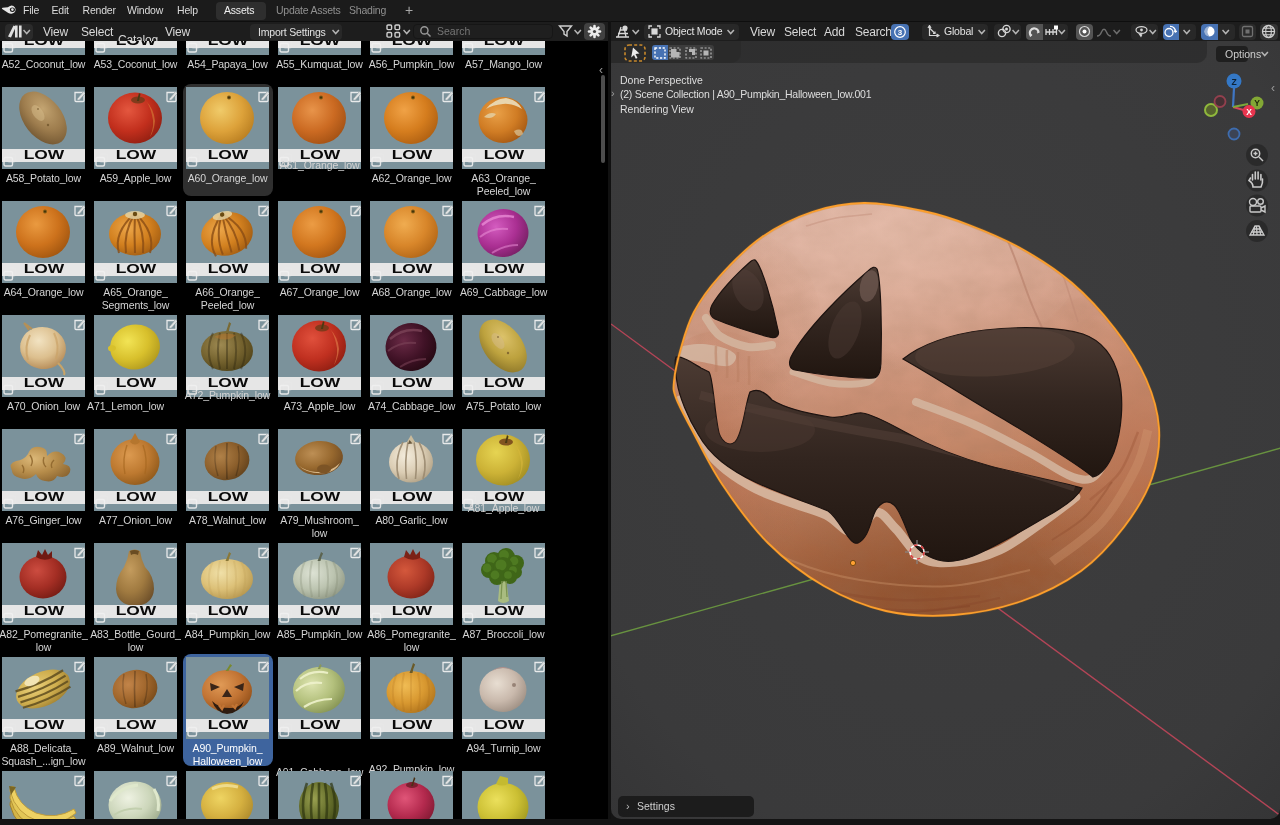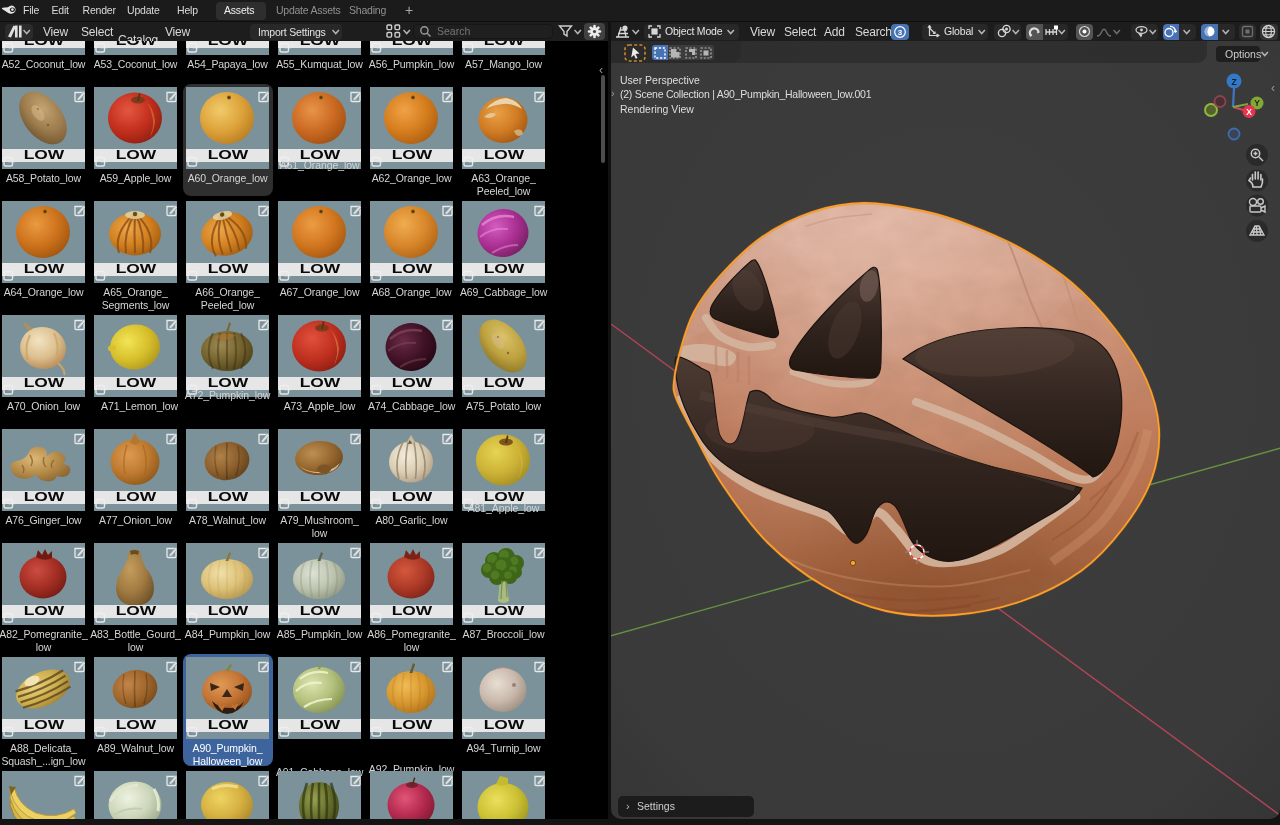--- a/index.html
+++ b/index.html
@@ -14,21 +14,21 @@
 .pill{position:absolute;background:#282828;border-radius:4px;color:#e2e2e2;font-size:10.5px;letter-spacing:-0.2px}
 </style></head><body>
 <div class="abs" style="left:0;top:0;width:1280px;height:21px;background:#1b1b1b"></div>
 <svg width="17" height="14" viewBox="0 0 17 14" style="position:absolute;left:1px;top:3px">
     <path d="M10.5,2.6 a4.6,4.1 0 1 1 -3.2,7.4 L1.2,5.9 Q0.2,5 1.6,4.8 L6.9,4.3 Q8.3,3 10.5,2.6 Z M11.3,4.4 a2.6,2.3 0 1 0 0.2,4.6 a2.6,2.3 0 1 0 -0.2,-4.6" fill="#e6e6e6" fill-rule="evenodd"></path>
     <circle cx="11.4" cy="6.6" r="1.3" fill="#e6e6e6"></circle>
   </svg>
 <div class="menu" style="left:23px">File</div>
 <div class="menu" style="left:51.5px">Edit</div>
 <div class="menu" style="left:82.5px">Render</div>
-<div class="menu" style="left:127px">Update</div>
+<div class="menu" style="left:127px">Window</div>
 <div class="menu" style="left:177px">Help</div>
 <div class="abs" style="left:216px;top:2px;width:50px;height:18px;background:#2e2e2e;border-radius:4px"></div>
 <div class="menu" style="left:224px;color:#f0f0f0">Assets</div>
 <div class="menu" style="left:276px;color:#909090;font-size:10.5px;letter-spacing:-0.25px">Update Assets</div>
 <div class="menu" style="left:349px;color:#909090;font-size:10.5px;letter-spacing:-0.2px">Shading</div>
 <div class="menu" style="left:405px;color:#a8a8a8;font-size:14px">+</div>
 <div class="abs" style="left:0;top:21px;width:1280px;height:1px;background:#0e0e0e"></div>
 <div class="abs" style="left:0;top:22px;width:608px;height:19px;background:#1d1d1d"></div>
 <div class="abs" style="left:4.5px;top:23.5px;width:28px;height:16px;background:#2b2b2b;border-radius:4px"></div>
 <svg width="16" height="15" viewBox="0 0 16 15" style="position:absolute;left:7px;top:24px">
@@ -483,21 +483,21 @@
       <div class="band"><span>LOW</span></div>
       <svg width="13" height="14" viewBox="0 0 13 14" style="position:absolute;right:-1px;top:2px;opacity:0.92">
         <path d="M2,3.5 h5 l4,0 v8 a1,1 0 0 1 -1,1 h-7 a1,1 0 0 1 -1,-1Z" fill="none" stroke="#f2f2f2" stroke-width="1.3"></path>
         <path d="M4.5,9.5 L10.5,2.5 L12.5,4.2 L6.5,11 L4,11.6Z" fill="#e8e8e8" stroke="#8a9aa0" stroke-width="0.6"></path>
       </svg>
       <svg width="14" height="14" viewBox="0 0 14 14" style="position:absolute;left:1px;top:66px;opacity:0.9">
         <rect x="4.5" y="1" width="8" height="8" rx="1.5" fill="none" stroke="#e8e8e8" stroke-width="1.2" opacity="0.6"></rect>
         <rect x="1" y="4.5" width="8.5" height="8.5" rx="1.5" fill="none" stroke="#f0f0f0" stroke-width="1.4"></rect>
       </svg>
     </div>
-    <div class="lab" style="left:93px;top:359px;color:#d4d4d4">A71_Lemon_low</div>
+    <div class="lab" style="left:79px;top:359px;color:#d4d4d4">A71_Lemon_low</div>
     <div class="cell" style="left:186px;top:274px">
       <svg width="83" height="82" viewBox="0 0 83 82" style="position:absolute;left:0;top:0">
         <defs>
           <radialGradient id="r15" cx="0.375" cy="0.35" r="0.75">
             <stop offset="0" stop-color="#9e8a52"></stop>
             <stop offset="0.55" stop-color="#74622e"></stop>
             <stop offset="1" stop-color="#4c4018"></stop>
           </radialGradient>
         </defs>
         <ellipse cx="41" cy="36" rx="26" ry="20" fill="url(#r15)"></ellipse>
@@ -1427,25 +1427,25 @@
       <path d="M2,2 h5.5 v3 h3 v5.5 h-8.5Z" fill="#b5b5b5"></path>
     </svg>
     <svg width="12" height="12" viewBox="0 0 12 12" style="position:absolute;left:73.5px;top:5.5px">
       <rect x="1" y="1" width="10" height="10" fill="none" stroke="#b5b5b5" stroke-width="1.2" stroke-dasharray="2 1.6"></rect>
       <path d="M4,2 h6 v6 h-3 v-3 h-3Z" fill="#b5b5b5"></path>
     </svg>
     <svg width="12" height="12" viewBox="0 0 12 12" style="position:absolute;left:88.5px;top:5.5px">
       <rect x="1" y="1" width="10" height="10" fill="none" stroke="#b5b5b5" stroke-width="1.2" stroke-dasharray="2 1.6"></rect>
       <rect x="3.5" y="3.5" width="5" height="5" fill="#b5b5b5"></rect>
     </svg>
-    <div class="abs" style="left:605px;top:5px;width:44px;height:16px;background:#1f1f1f;border-radius:4px;color:#cccccc;font-size:10.5px;line-height:16px;text-align:left;padding-left:9px">Options</div>
+    <div class="abs" style="left:605px;top:5px;width:32px;height:16px;background:#1f1f1f;border-radius:4px;color:#cccccc;font-size:10.5px;line-height:16px;text-align:left;padding-left:9px">Options</div>
     <svg width="8" height="6" viewBox="0 0 8 6" style="position:absolute;left:650px;top:10px">
       <path d="M0.5,1 l3.2,3.6 l3.2,-3.6" stroke="#b5b5b5" stroke-width="1.5" fill="none"></path>
     </svg>
-    <div class="abs" style="left:9px;top:32.5px;color:#dedede;font-size:10.5px">User Perspective</div>
+    <div class="abs" style="left:9px;top:32.5px;color:#dedede;font-size:10.5px">Done Perspective</div>
     <div class="abs" style="left:9px;top:47px;color:#dedede;font-size:10.5px;letter-spacing:-0.25px">(2) Scene Collection | A90_Pumpkin_Halloween_low.001</div>
     <div class="abs" style="left:9px;top:61.5px;color:#dedede;font-size:10.5px">Rendering View</div>
     <div class="abs" style="left:0px;top:46px;color:#9a9a9a;font-size:11px">›</div>
     <div class="abs" style="left:660px;top:40px;color:#9a9a9a;font-size:12px">‹</div>
     <div class="abs" style="left:7px;top:755px;width:136px;height:21px;background:#191919e8;border-radius:5px;color:#cfcfcf;font-size:10.5px;line-height:21px;padding-left:19px">Settings</div>
     <div class="abs" style="left:15px;top:755px;color:#b8b8b8;font-size:11px;line-height:21px">›</div>
   </div>
 <svg width="110" height="190" viewBox="0 0 110 190" style="position:absolute;left:1170px;top:60px">
 <g font-family="'Liberation Sans',sans-serif" font-weight="bold" font-size="8.5" text-anchor="middle">
 <line x1="64" y1="28" x2="63" y2="47" stroke="#3f76c4" stroke-width="2.2"></line>

